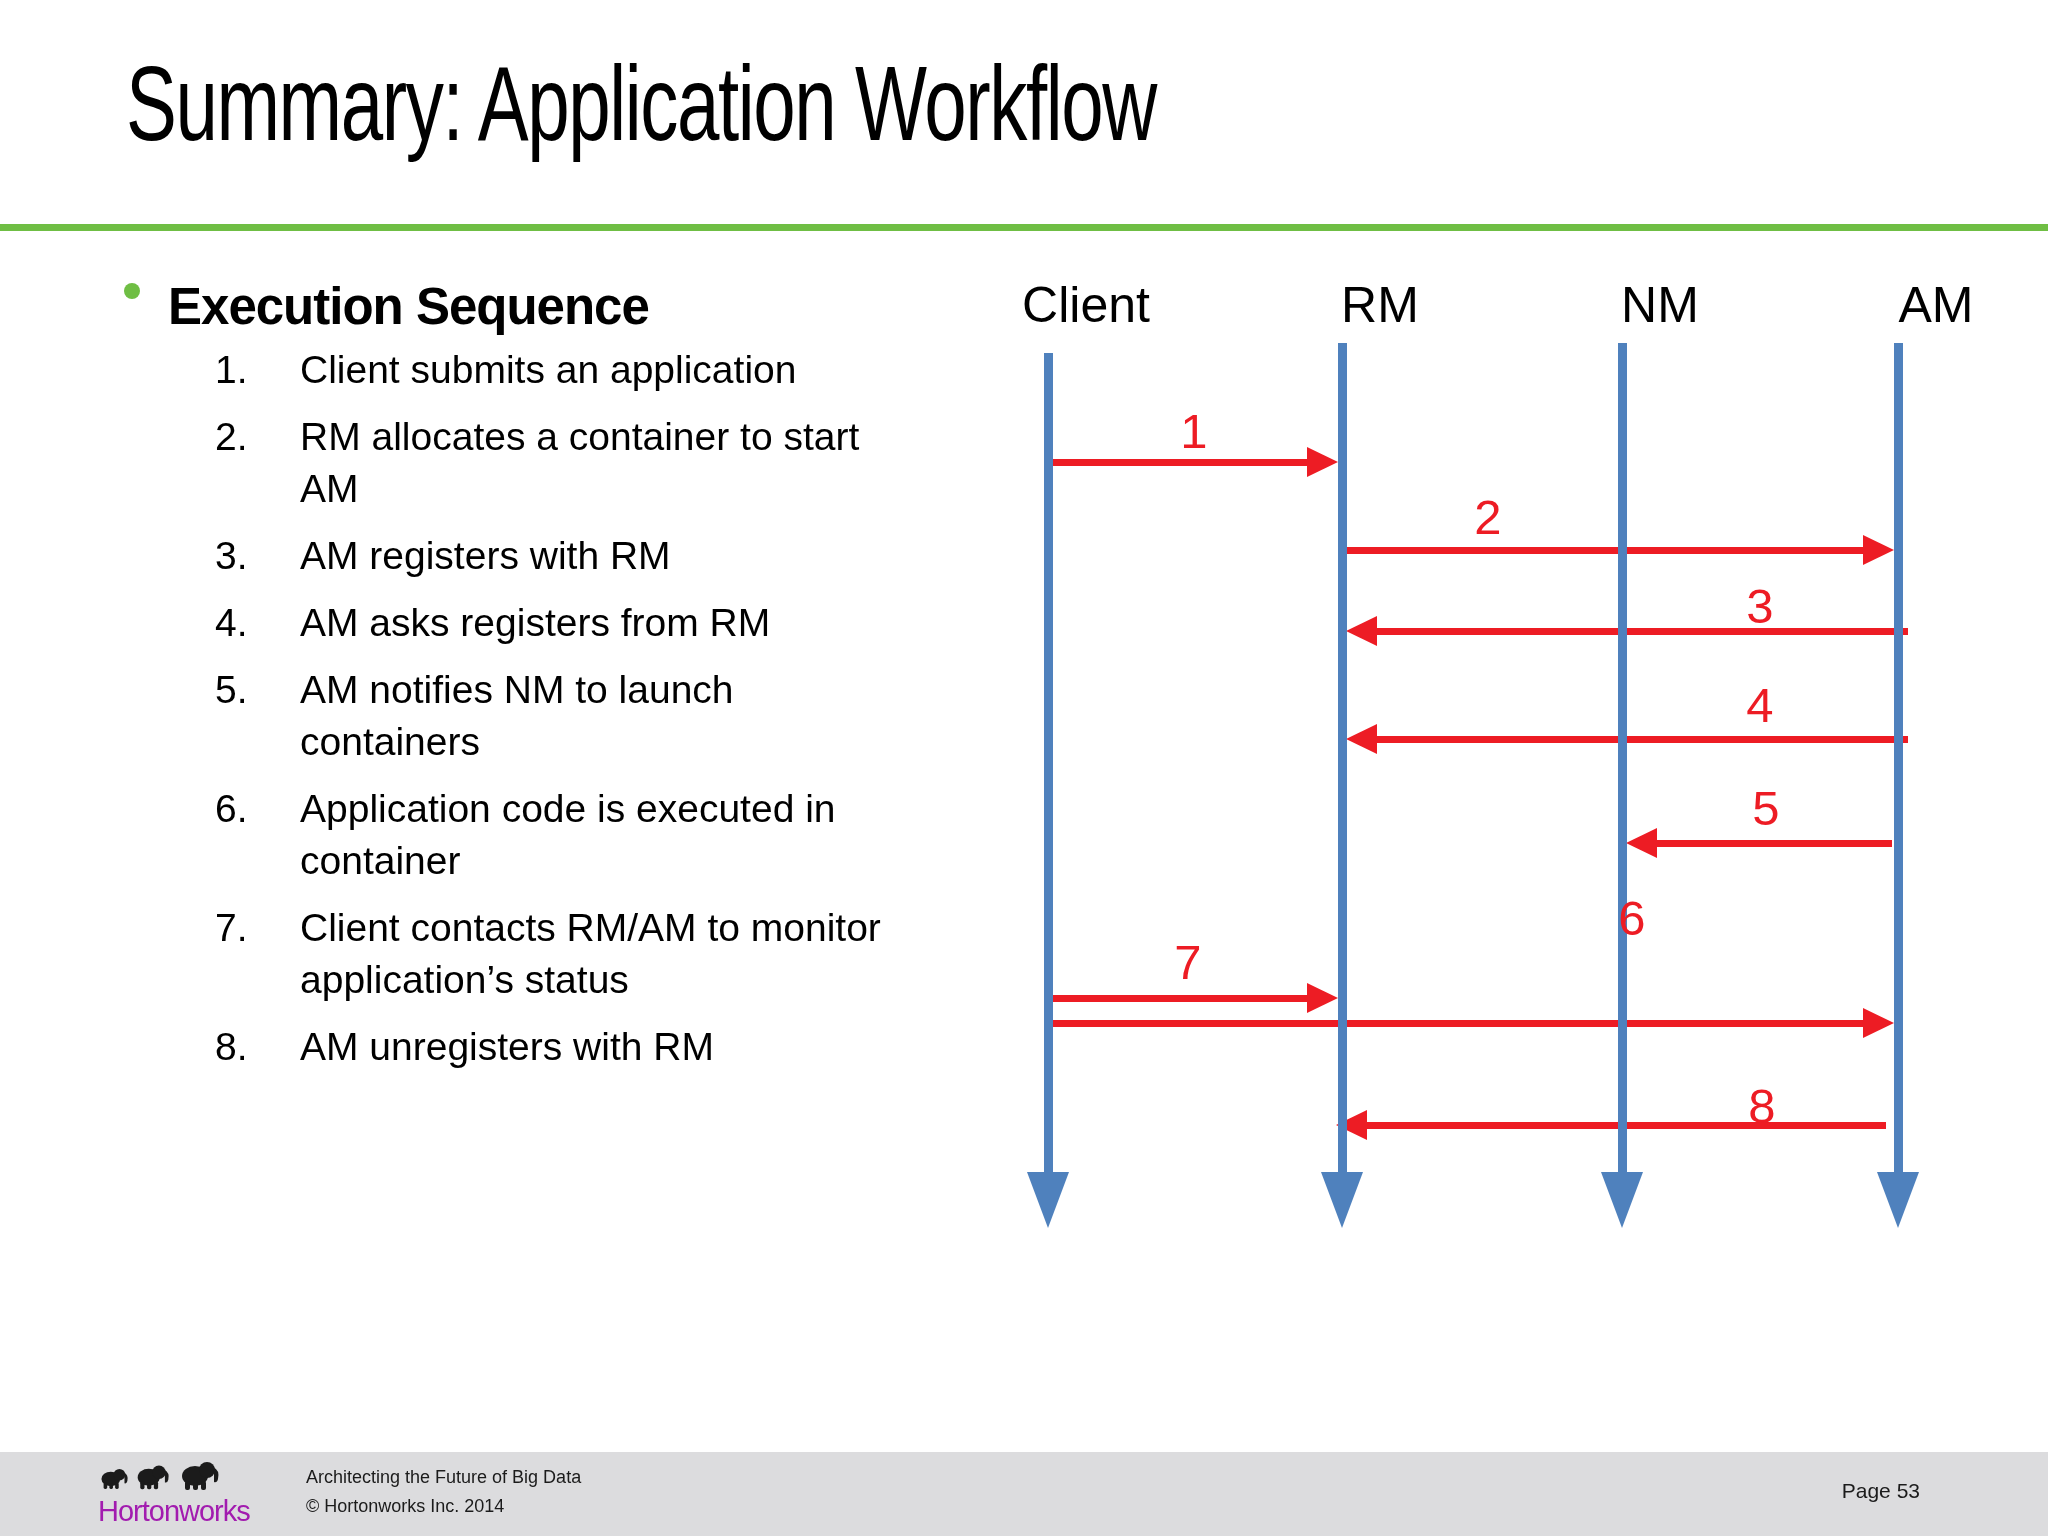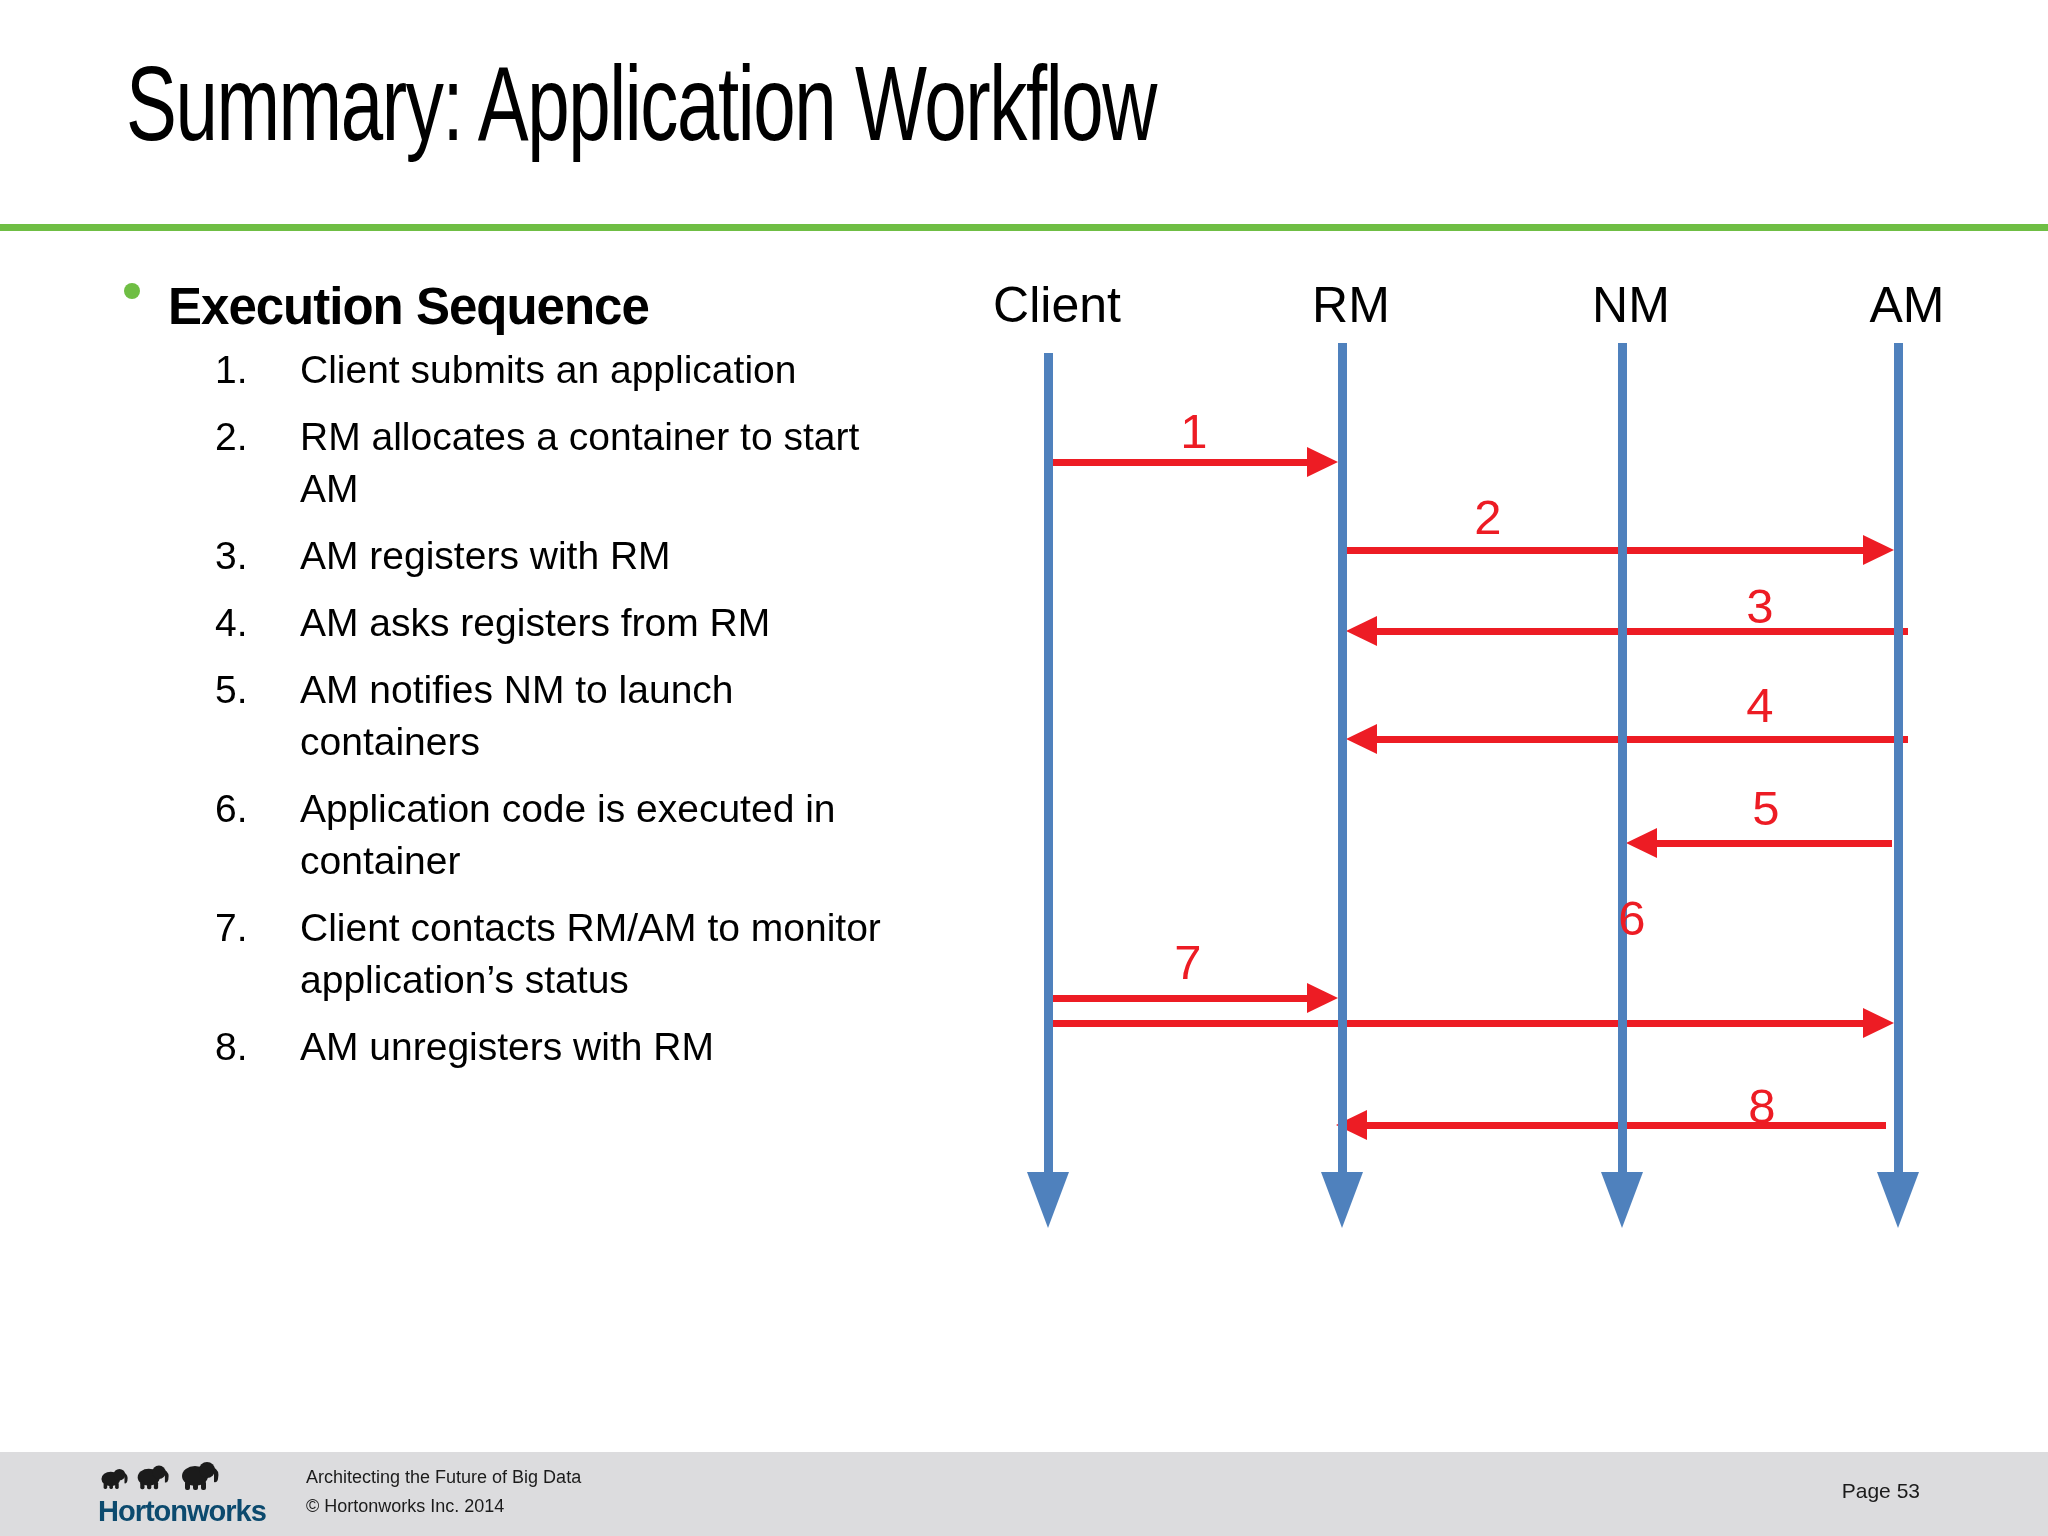--- a/index.html
+++ b/index.html
@@ -20,35 +20,35 @@
   
   .exec-head{position:absolute;left:124px;top:277px;display:flex;align-items:flex-start;}
   .bullet{width:16px;height:16px;border-radius:50%;background:var(--green,#6fbe44);margin-top:6px;}
   .exec-title{margin-left:28px;font-size:51px;font-weight:700;letter-spacing:-1px;white-space:nowrap;}
   .exec-list{position:absolute;left:215px;top:344px;width:790px;margin:0;padding:0;list-style:none;}
   .exec-list li{display:flex;font-size:39px;line-height:52px;margin-bottom:15px;}
   .exec-list .num{flex:0 0 85px;}
   .exec-list .txt{flex:1;white-space:pre-line;}
   
   .diagram{position:absolute;left:0;top:0;width:2048px;height:1536px;pointer-events:none;}
-  .ll-label{position:absolute;transform:translateX(-50%);font-size:50px;top:276px;white-space:nowrap;z-index:3;}
+  .ll-label{position:absolute;transform:translateX(-50%);font-size:50px;top:276px;white-space:nowrap;z-index:3;margin-left:29px;}
   .ll-line{position:absolute;width:9px;background:var(--blue,#4f81bd);z-index:2;}
   .ll-head{position:absolute;width:0;height:0;top:1172px;
     border-left:21px solid transparent;border-right:21px solid transparent;
     border-top:56px solid var(--blue,#4f81bd);z-index:2;}
   .msg-shaft{position:absolute;height:7px;background:var(--red,#ed1c24);z-index:1;}
   .msg-head{position:absolute;width:0;height:0;z-index:1;}
   .msg-head.r{border-top:15px solid transparent;border-bottom:15px solid transparent;border-left:31px solid var(--red,#ed1c24);}
   .msg-head.l{border-top:15px solid transparent;border-bottom:15px solid transparent;border-right:31px solid var(--red,#ed1c24);}
   .msg-label{position:absolute;transform:translate(-50%,-50%);font-size:49px;color:var(--red,#ed1c24);z-index:4;white-space:nowrap;}
   
   .footer{position:absolute;left:0;top:1452px;width:2048px;height:84px;background:var(--gray,#dcdcde);}
   .logo{position:absolute;left:98px;top:4px;width:180px;}
   .logo svg{display:block;}
-  .wordmark{font-size:29px;font-weight:700;letter-spacing:-1px;color:#0c4a6e;margin-top:-3px;}
+  .wordmark{font-size:29px;font-weight:400;letter-spacing:-1px;color:#a21caf;margin-top:-3px;}
   .foot-text{position:absolute;left:306px;top:11px;font-size:18px;line-height:29px;color:#1b1b1b;}
   .page-num{position:absolute;right:128px;top:27px;font-size:21px;color:#1b1b1b;}
 </style>
 </head>
 <body>
 
 <div class="slide" id="slide" style="--green: #6fbe44; --blue: #4f81bd; --red: #ed1c24; --gray: #dcdcde;">
   <div class="title">Summary: Application Workflow</div>
   <div class="rule"></div>
 

